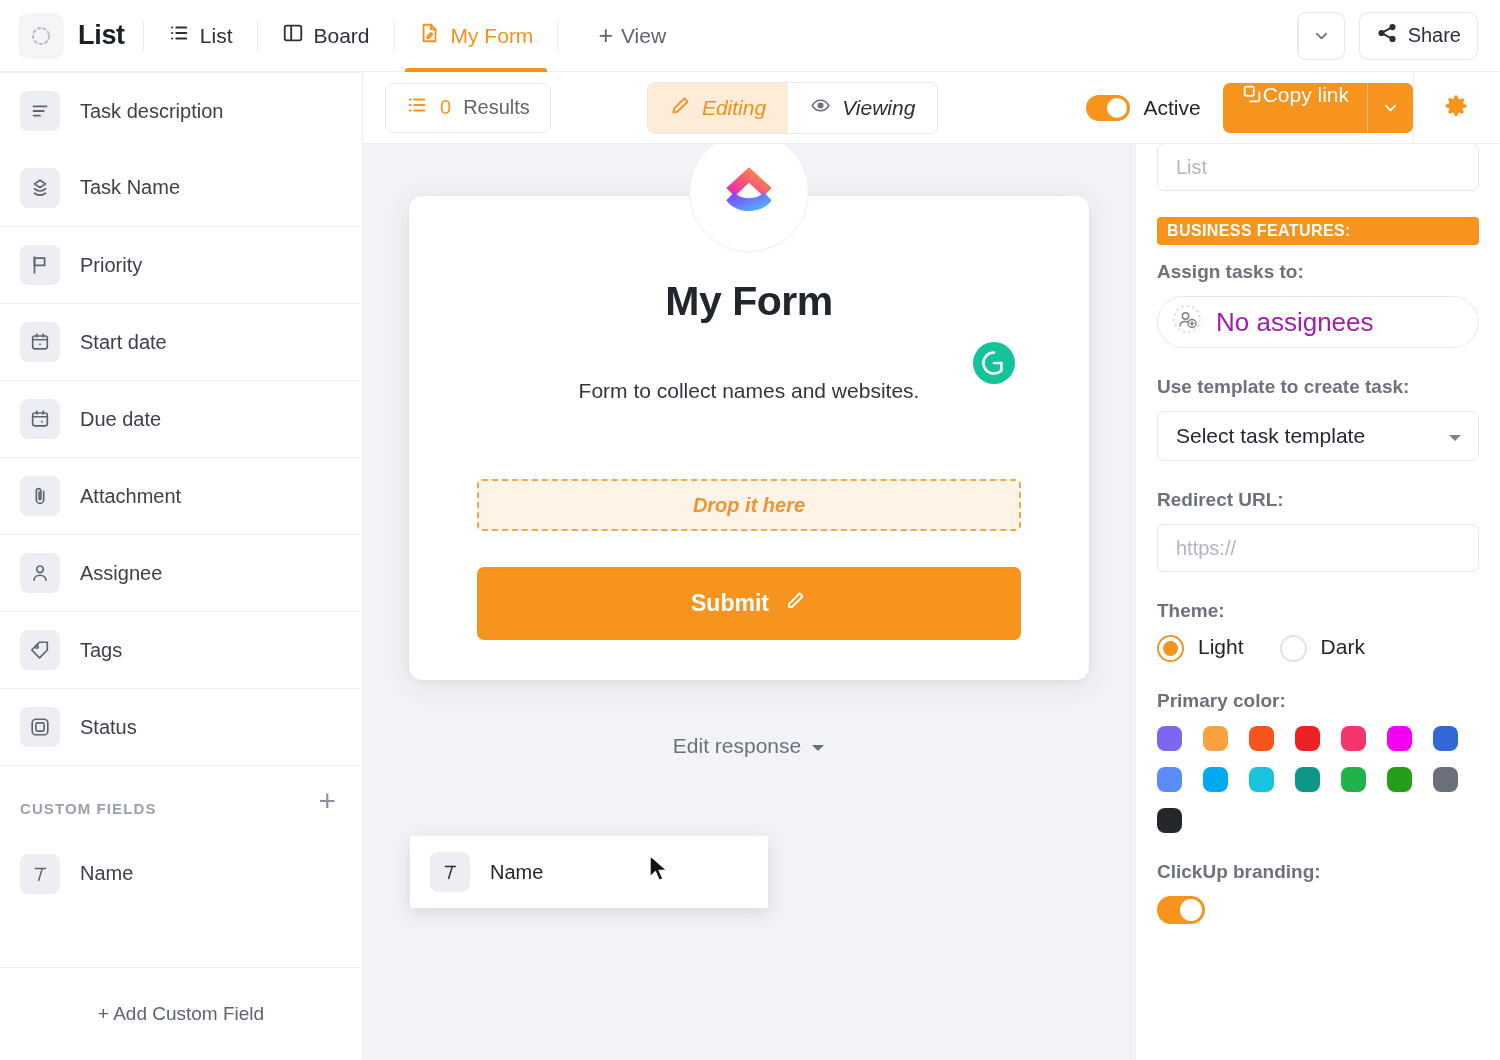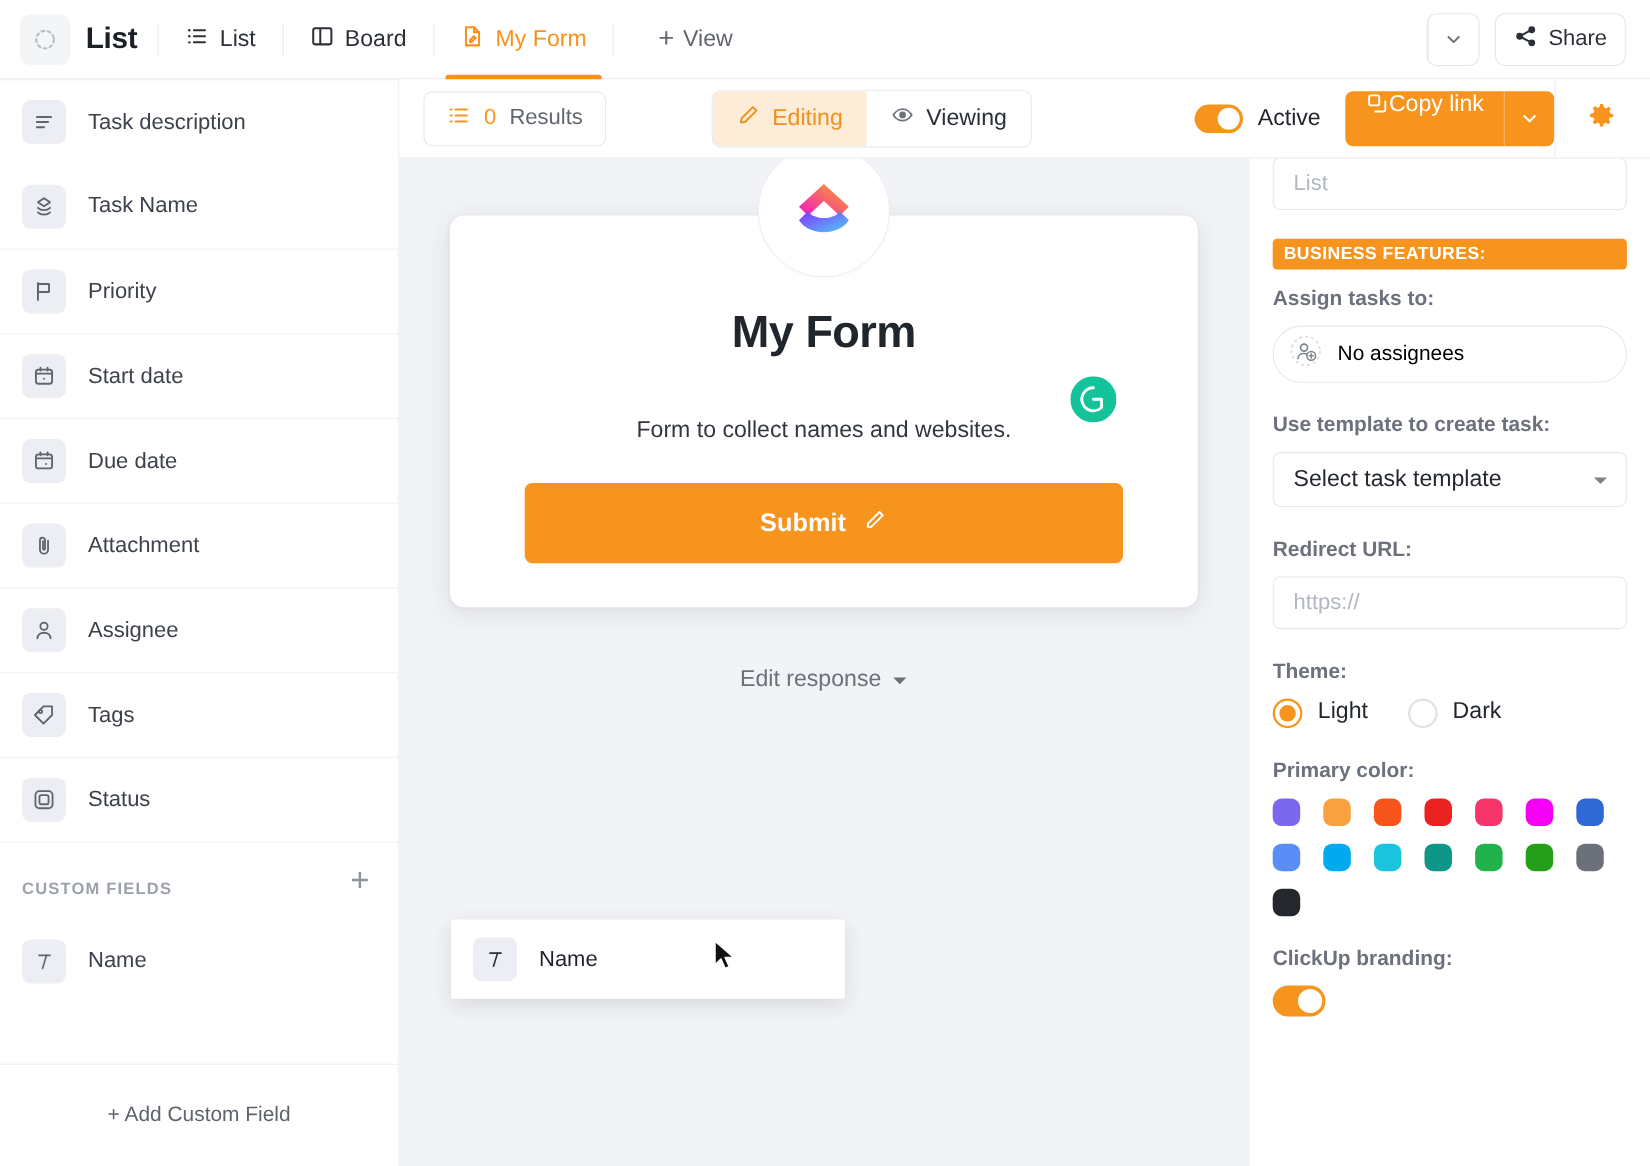--- a/index.html
+++ b/index.html
@@ -149,21 +149,21 @@
     font-size: 20px; color: #b2b7bf; cursor: text;
   }
   .biz-banner {
     background: #f7941e; color: #fff; font-size: 16px; font-weight: bold;
     letter-spacing: 0.4px; padding: 5px 10px; border-radius: 4px;
     margin: 26px 0 16px;
   }
   .assignee-pill {
     height: 52px; border: 1px solid #e6e8ec; border-radius: 26px;
     display: flex; align-items: center; gap: 14px; padding-left: 14px;
-    font-size: 19px; color: #000000; cursor: pointer;
+    font-size: 26px; color: #a21caf; cursor: pointer;
   }
   .rselect {
     height: 50px; border: 1px solid #e6e8ec; border-radius: 7px;
     display: flex; align-items: center; justify-content: space-between;
     padding: 0 16px 0 18px; font-size: 21px; color: #24282f; cursor: pointer;
   }
   .mt28 { margin-top: 28px; }
   .radio-row { display: flex; align-items: flex-start; gap: 14px; margin-top: 4px; }
   .radio {
     width: 27px; height: 27px; border-radius: 50%;
@@ -189,21 +189,21 @@
     background: #fff; border-bottom: 1px solid #eceef1;
     display: flex; align-items: center; padding: 0 0 0 22px; z-index: 25;
   }
   .results-btn {
     display: flex; align-items: center; gap: 12px; height: 50px; padding: 0 20px;
     border: 1px solid #e7e9ed; border-radius: 8px; background: #fff;
     font-size: 20px; color: #60656e; cursor: pointer;
   }
   .results-btn .num { color: #f7941e; font-weight: 500; }
   .mode-switch {
-    display: flex; border: 1px solid #e7e9ed; border-radius: 8px; overflow: hidden; height: 52px;
+    display: flex; border: 1px solid #e7e9ed; border-radius: 8px; overflow: hidden; height: 52px; font-style: italic;
   }
   .mode {
     display: flex; align-items: center; gap: 11px; padding: 0 22px;
     font-size: 21px; color: #2b2f37; cursor: pointer; background: #fff;
   }
   .mode.on { background: #fdecd7; color: #f0901d; font-weight: 500; }
   .active-wrap { display: flex; align-items: center; gap: 13px; margin-left: 52px; }
   .active-label { font-size: 21px; color: #22262d; }
   .copy-link {
     display: flex; height: 50px; margin-left: 22px;
@@ -451,20 +451,21 @@
         <div class="gram">
           <svg width="42" height="42" viewBox="0 0 42 42">
             <circle cx="21" cy="21" r="21" fill="#15c39a"></circle>
             <path d="M21 10.5a10.5 10.5 0 106.9 18.4" fill="none" stroke="#fff" stroke-width="2.6" stroke-linecap="round"></path>
             <path d="M21 21h7.4v7.4" fill="none" stroke="#fff" stroke-width="2.6" stroke-linecap="round" stroke-linejoin="round"></path>
           </svg>
         </div>
 
         <div class="form-desc">Form to collect names and websites.</div>
 
+        <div class="dropzone">Drop it here</div>
 
         <div class="submit-btn">
           <span>Submit</span>
           <span>
             <svg width="24" height="24" viewBox="0 0 24 24" fill="none" stroke="#fff" stroke-width="1.8" stroke-linejoin="round">
               <path d="M16.5 4.5l3 3L9 18H6v-3z"></path>
             </svg>
           </span>
         </div>
 

